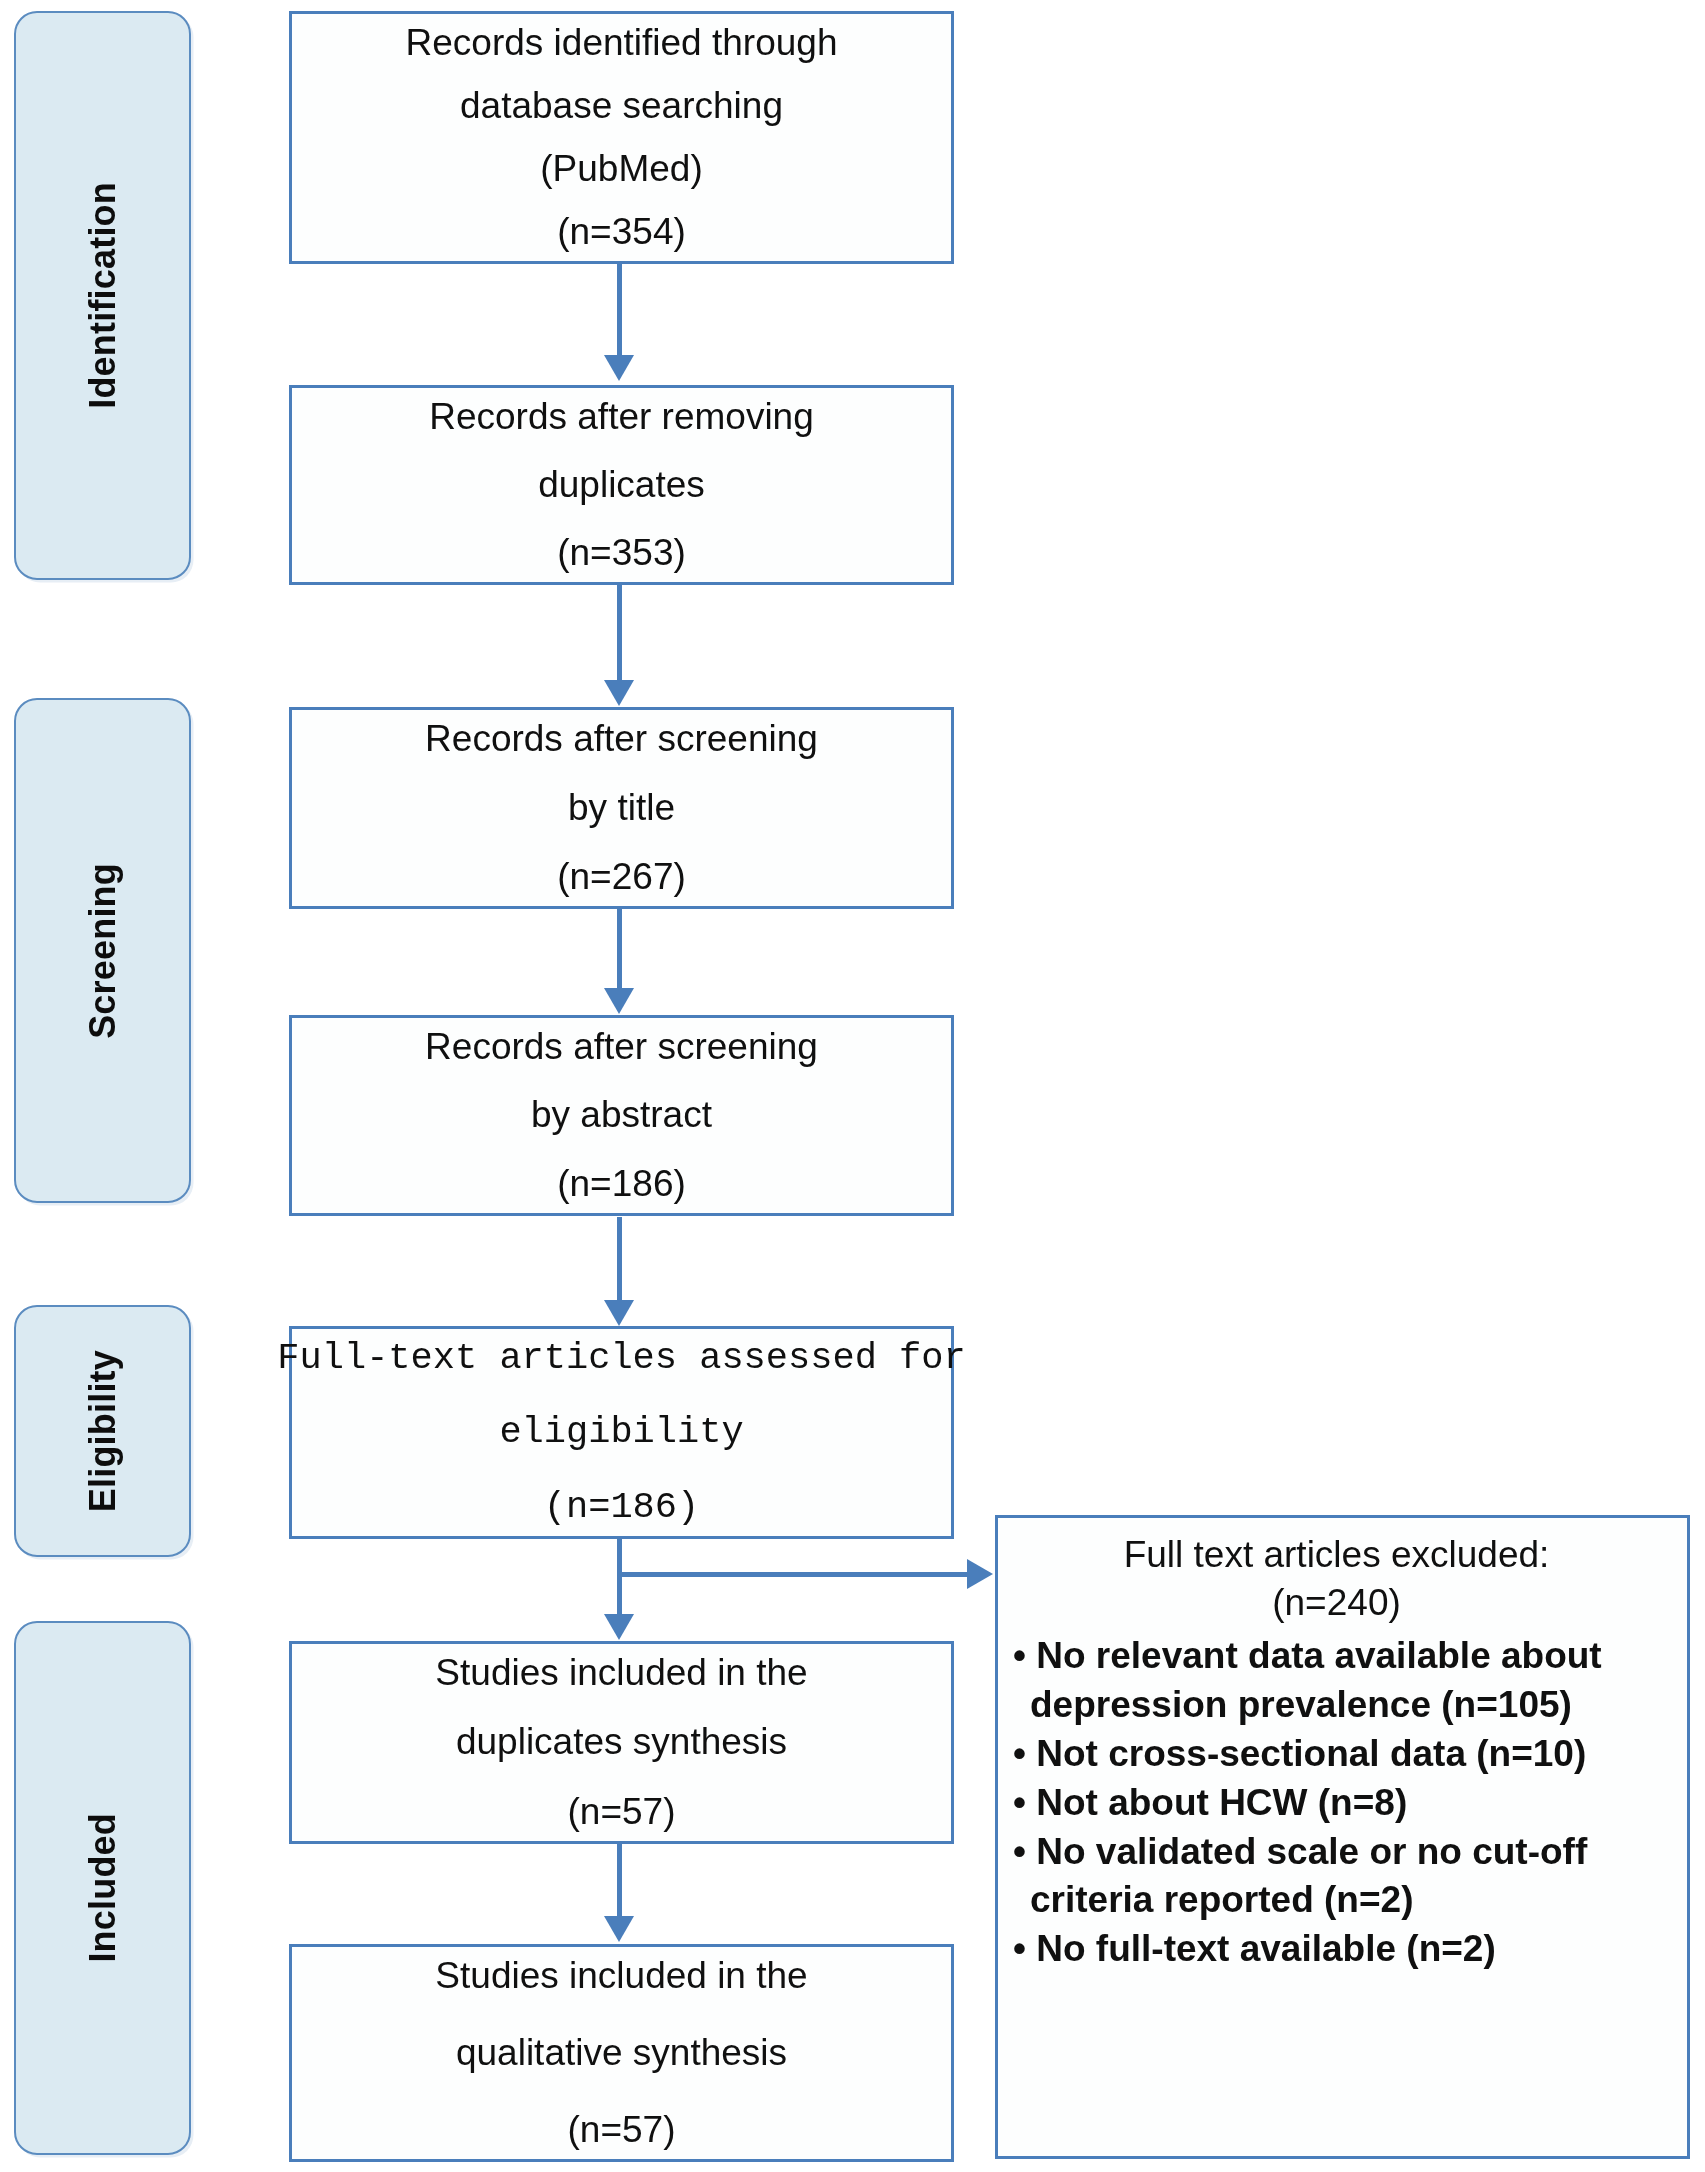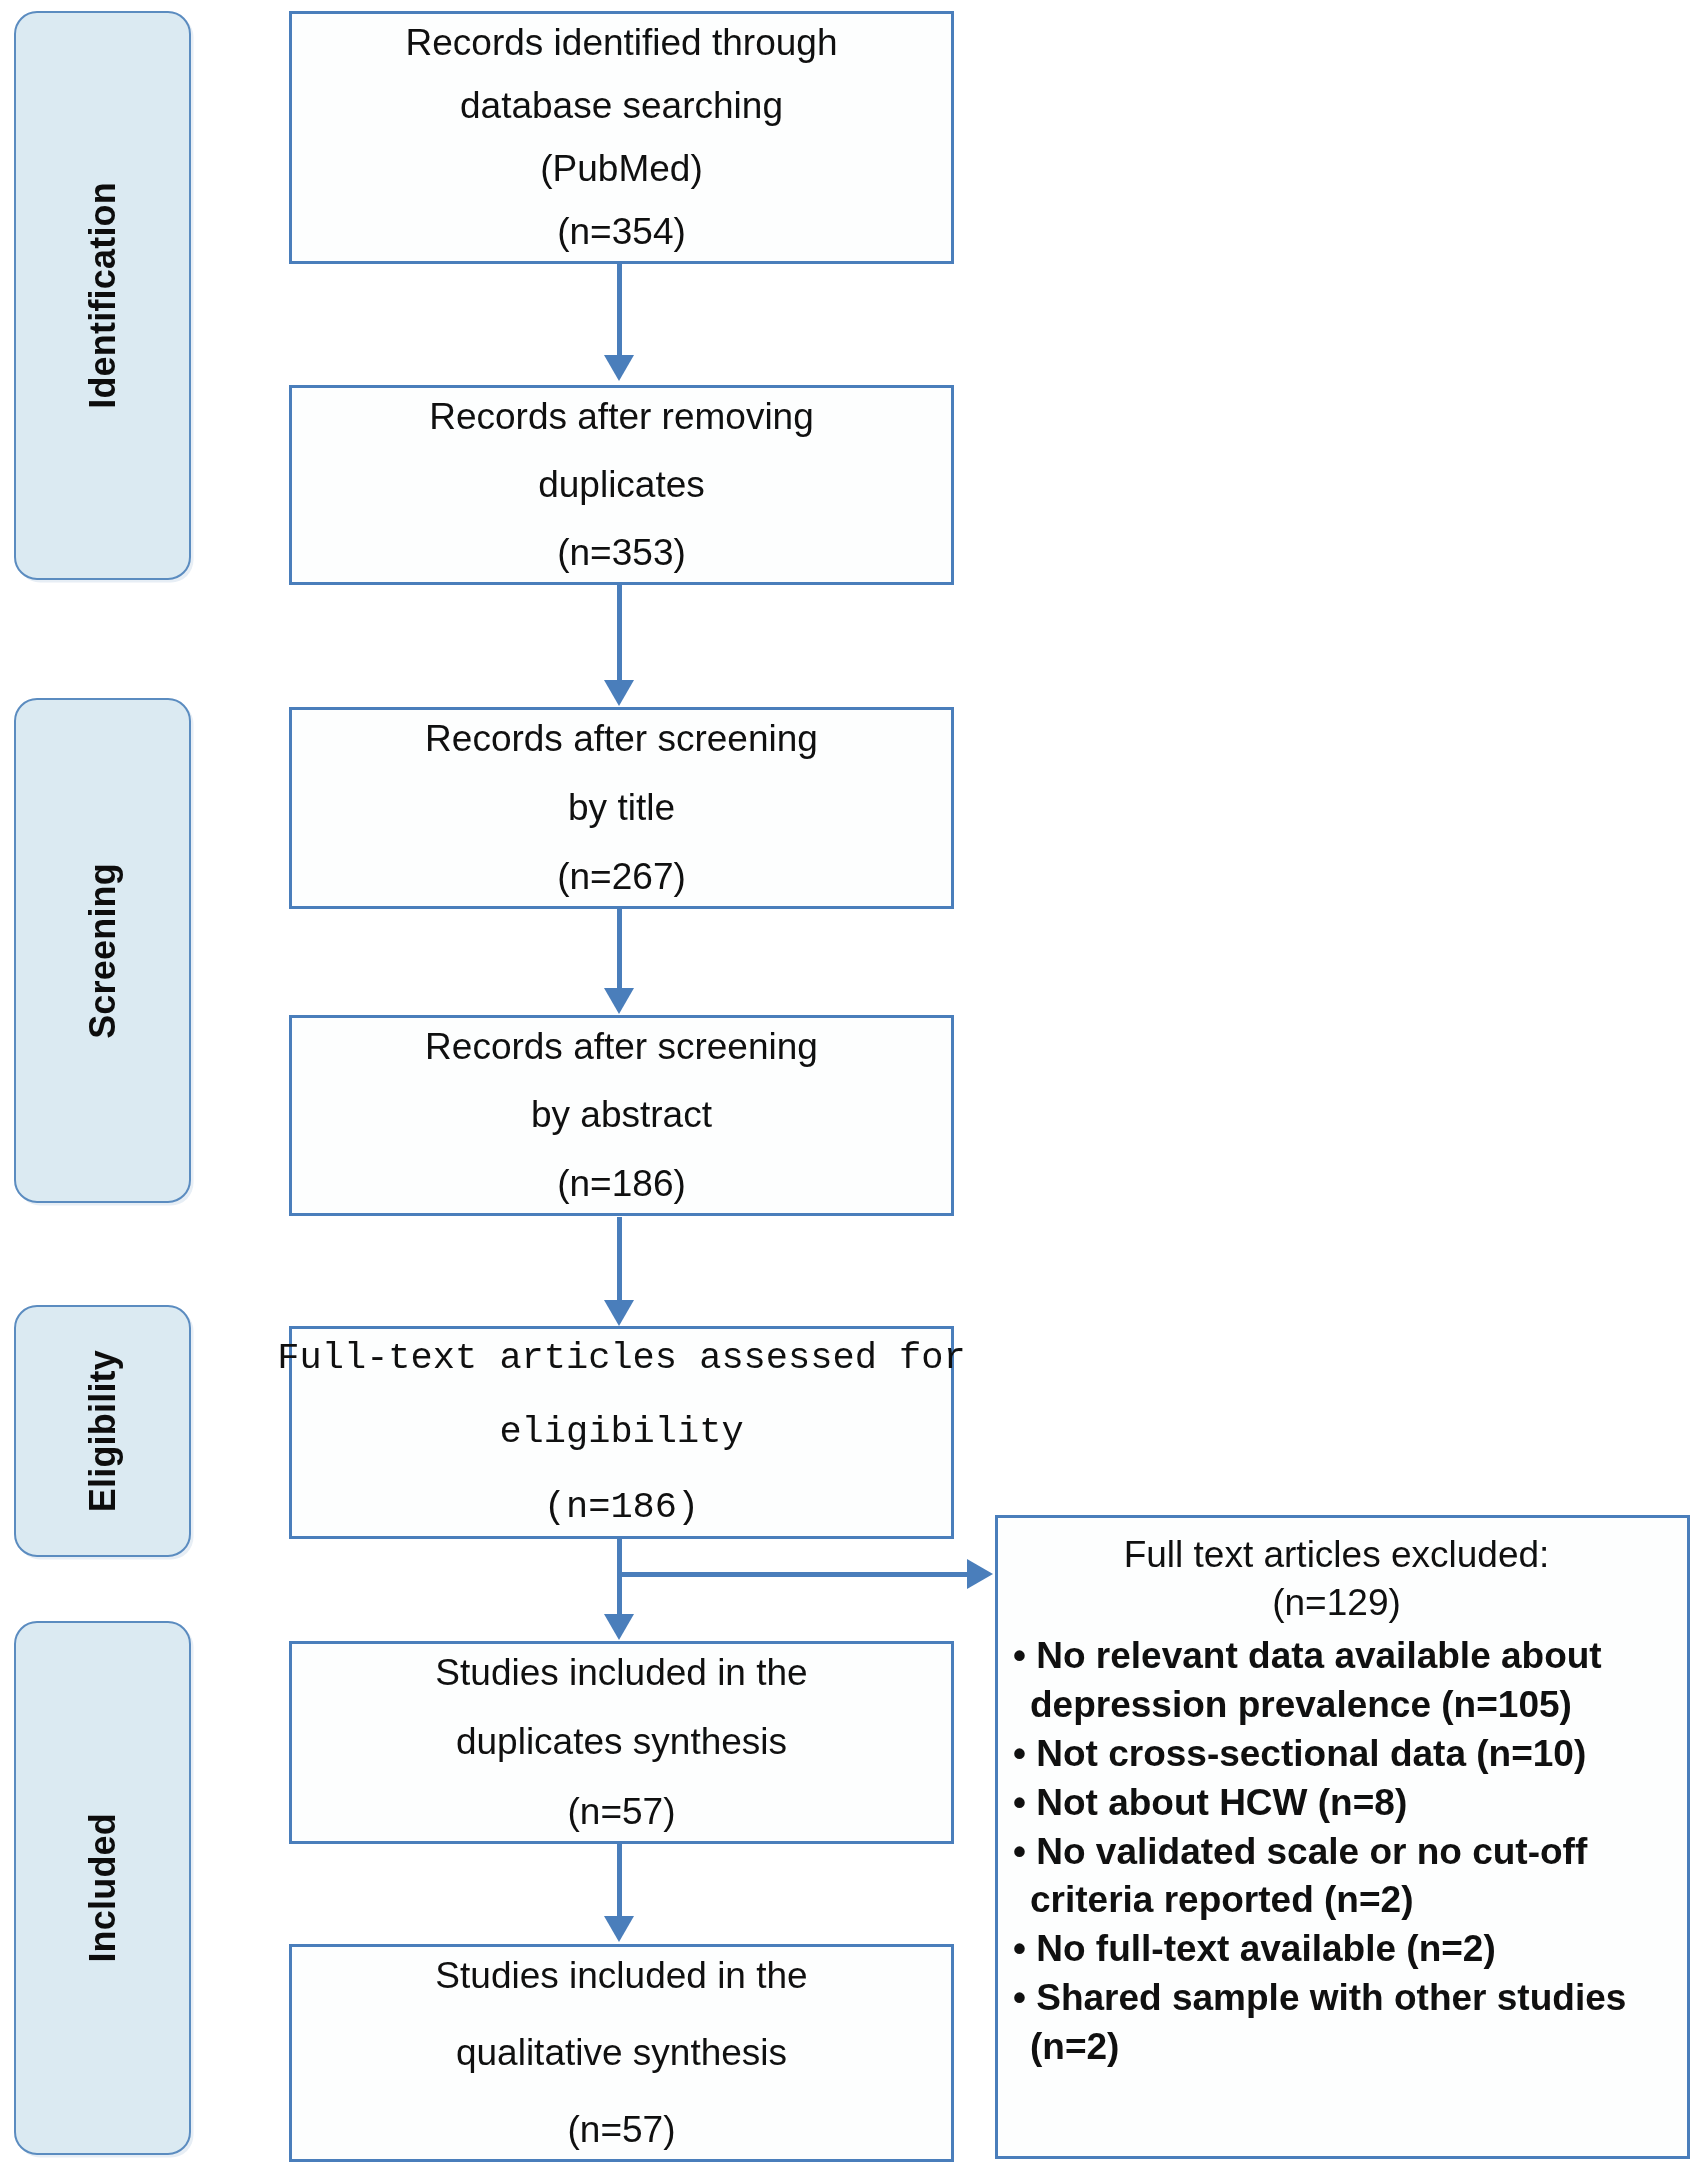--- a/index.html
+++ b/index.html
@@ -198,25 +198,24 @@
   <div class="arrow-down" style="left:604px; top:1916px;"></div>
 
   <div class="node" style="left:289px; top:1944px; width:665px; height:218px;">
     <div class="line">Studies included in the</div>
     <div class="line">qualitative synthesis</div>
     <div class="line">(n=57)</div>
   </div>
 
   <div class="excl" style="left:995px; top:1515px; width:695px; height:644px;">
     <div class="hdr">Full text articles excluded:</div>
-    <div class="hdr">(n=129)</div>
+    <div class="hdr">(n=240)</div>
     <div class="bullets">
       <div class="bullet">• No relevant data available about depression prevalence (n=105)</div>
       <div class="bullet">• Not cross-sectional data (n=10)</div>
       <div class="bullet">• Not about HCW (n=8)</div>
       <div class="bullet">• No validated scale or no cut-off criteria reported (n=2)</div>
       <div class="bullet">• No full-text available (n=2)</div>
-      <div class="bullet">• Shared sample with other studies (n=2)</div>
     </div>
   </div>
 
 </div>
 
 
 </body></html>

